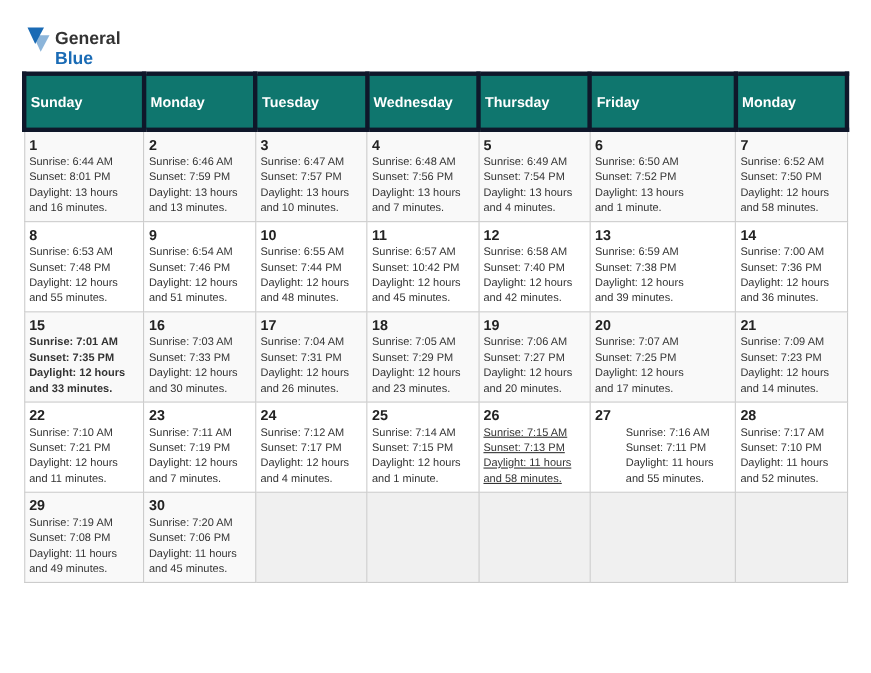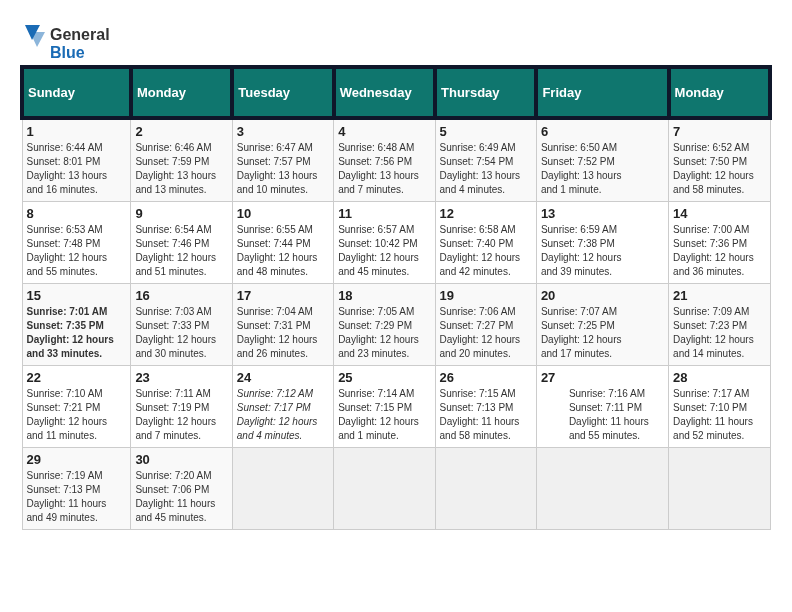--- a/index.html
+++ b/index.html
@@ -267,35 +267,35 @@
         </td>
         <td>
           <span class="day-num">23</span>
           <div class="day-info" style="white-space: pre-line;">Sunrise: 7:11 AM
 Sunset: 7:19 PM
 Daylight: 12 hours
 and 7 minutes.</div>
         </td>
         <td>
           <span class="day-num">24</span>
-          <div class="day-info" style="white-space: pre-line; font-style: italic;">Sunrise: 7:12 AM
+          <div class="day-info" style="white-space: pre-line;">Sunrise: 7:12 AM
 Sunset: 7:17 PM
 Daylight: 12 hours
 and 4 minutes.</div>
         </td>
         <td>
           <span class="day-num">25</span>
           <div class="day-info" style="white-space: pre-line;">Sunrise: 7:14 AM
 Sunset: 7:15 PM
 Daylight: 12 hours
 and 1 minute.</div>
         </td>
         <td>
           <span class="day-num">26</span>
-          <div class="day-info" style="white-space: pre-line;">Sunrise: 7:15 AM
+          <div class="day-info" style="white-space: pre-line; text-decoration: underline;">Sunrise: 7:15 AM
 Sunset: 7:13 PM
 Daylight: 11 hours
 and 58 minutes.</div>
         </td>
         <td>
           <span class="day-num">27</span>
           <div class="day-info" style="white-space: pre-line; margin-left: 28px;">Sunrise: 7:16 AM
 Sunset: 7:11 PM
 Daylight: 11 hours
 and 55 minutes.</div>
@@ -305,21 +305,21 @@
           <div class="day-info" style="white-space: pre-line;">Sunrise: 7:17 AM
 Sunset: 7:10 PM
 Daylight: 11 hours
 and 52 minutes.</div>
         </td>
       </tr>
       <tr>
         <td>
           <span class="day-num">29</span>
           <div class="day-info" style="white-space: pre-line;">Sunrise: 7:19 AM
-Sunset: 7:13 PM
+Sunset: 7:08 PM
 Daylight: 11 hours
 and 49 minutes.</div>
         </td>
         <td>
           <span class="day-num">30</span>
           <div class="day-info" style="white-space: pre-line;">Sunrise: 7:20 AM
 Sunset: 7:06 PM
 Daylight: 11 hours
 and 45 minutes.</div>
         </td>

